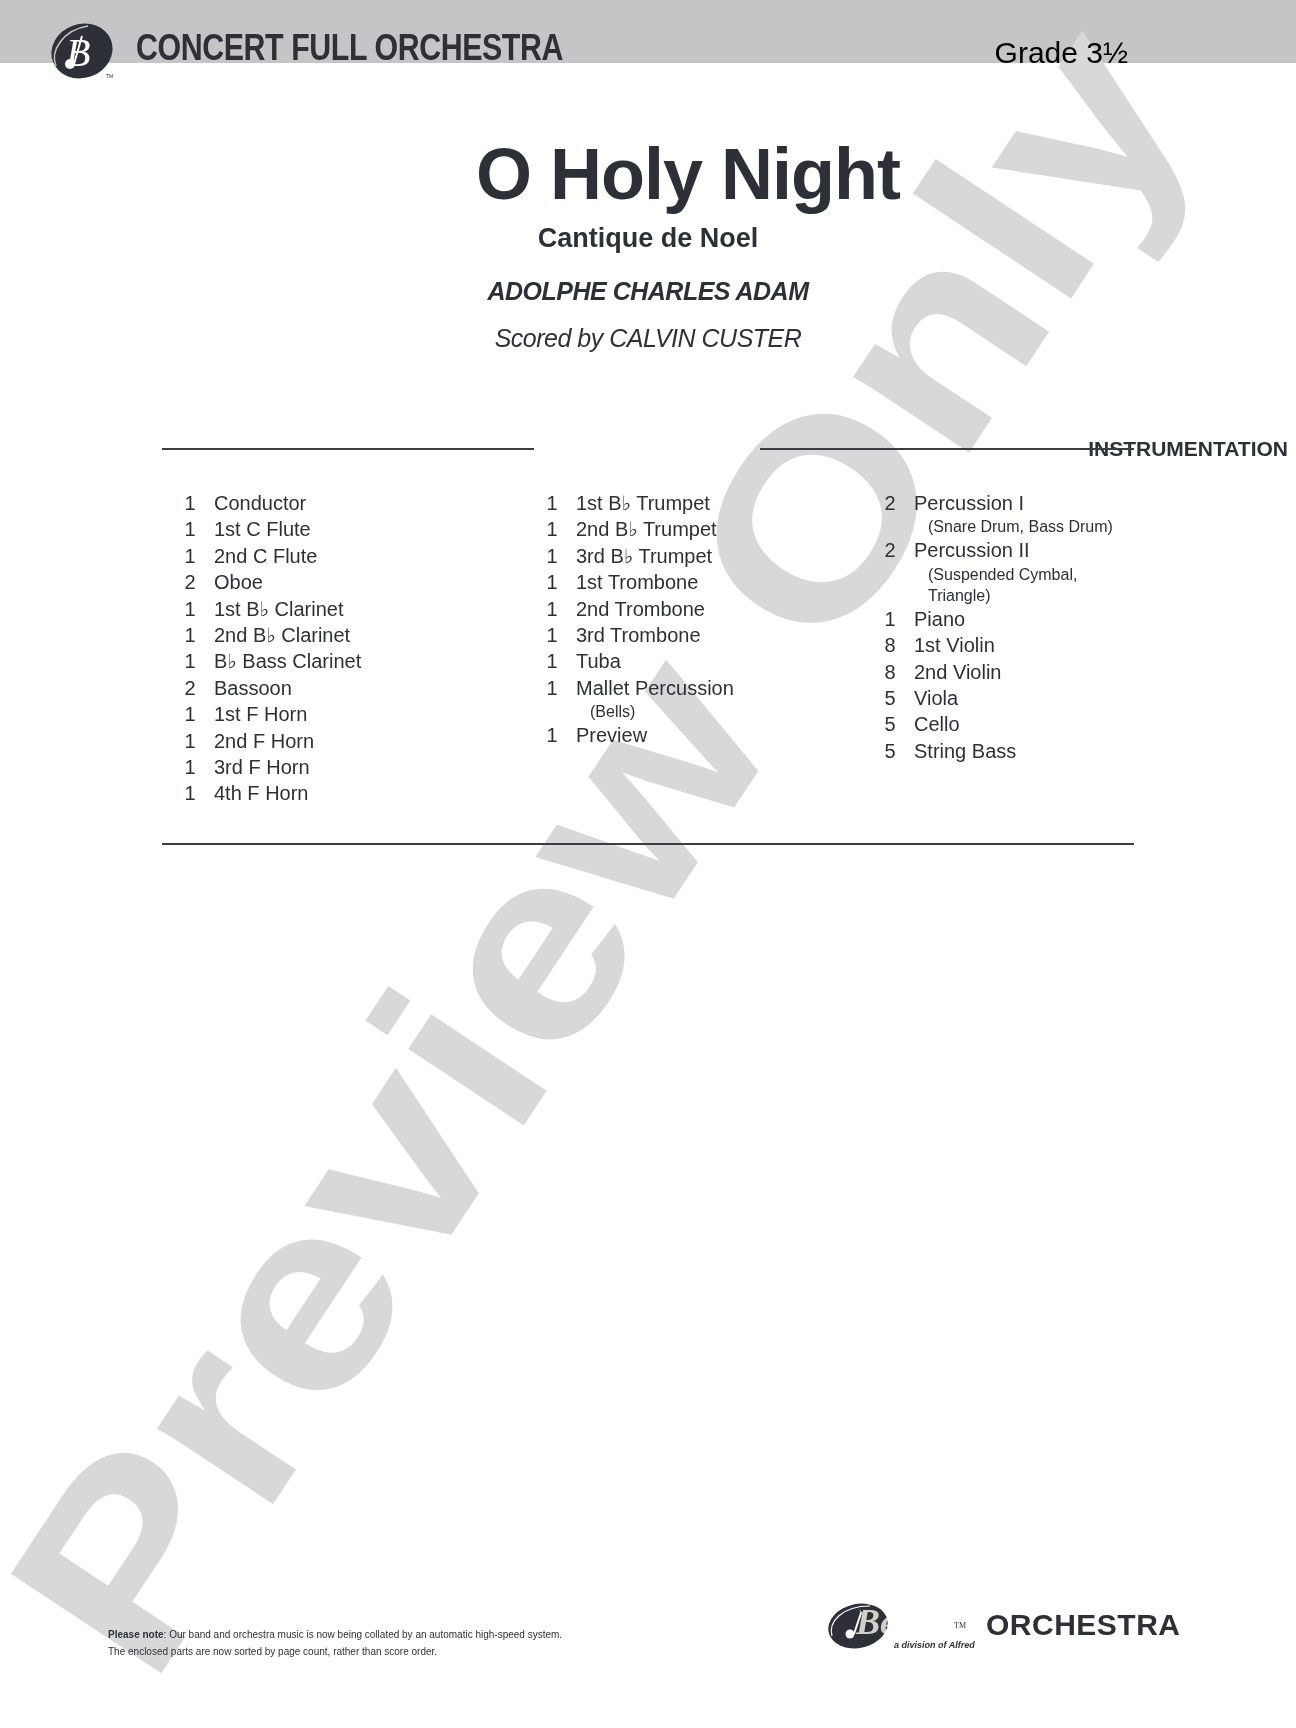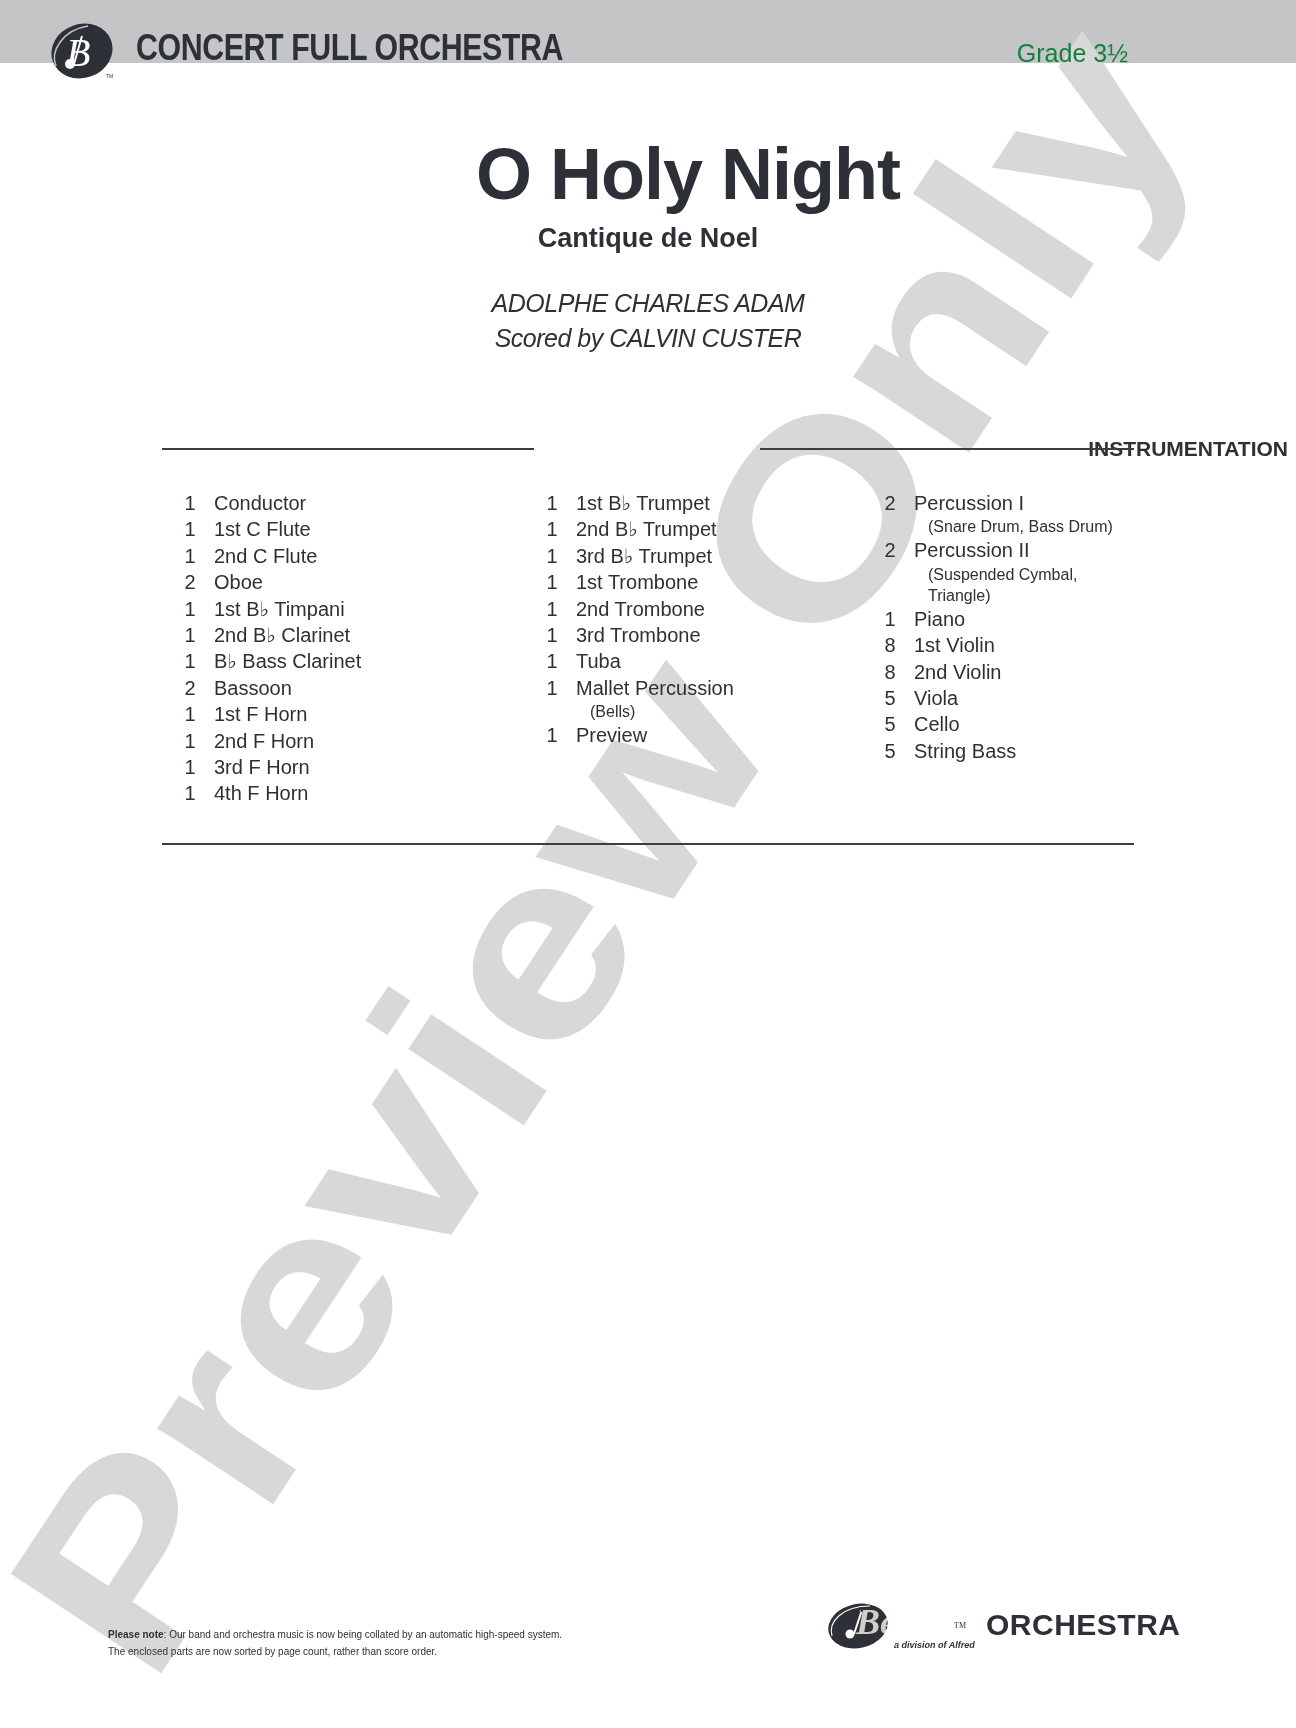--- a/index.html
+++ b/index.html
@@ -17,21 +17,21 @@
     }
     .header-title {
       position: absolute; left: 136px; top: 28px;
       font-family: "Liberation Sans", sans-serif; font-weight: bold;
       font-size: 37px; letter-spacing: -0.5px; color: #2d3037;
       transform: scaleX(0.82); transform-origin: left top; line-height: 40px;
       white-space: nowrap;
     }
     .grade {
       position: absolute; right: 168px; top: 38px;
-      font-size: 25px; color: #15803d; line-height: 30px; white-space: nowrap;
+      font-size: 30px; color: #000000; line-height: 30px; white-space: nowrap;
     }
     .watermark {
       position: absolute; left: 0; top: 0; width: 1296px; height: 1728px;
       pointer-events: none; z-index: 0;
     }
     .content { position: relative; z-index: 1; }
     .title {
       position: absolute; left: 0; width: 1296px; top: 132px; text-align: center;
       font-size: 72px; font-weight: bold; letter-spacing: -1px; line-height: 84px;
       color: #2d3037;
@@ -39,21 +39,21 @@
     }
     .subtitle {
       position: absolute; left: 0; width: 1296px; top: 222px; text-align: center;
       font-size: 27px; font-weight: bold; line-height: 32px; color: #2d3037;
     }
     .composer, .arranger {
       position: absolute; left: 0; width: 1296px; text-align: center;
       font-size: 25px; font-style: italic; line-height: 30px; color: #2d3037;
       letter-spacing: -0.5px;
     }
-    .composer { top: 288px; }
+    .composer { top: 276px; font-weight: bold; }
     .arranger { top: 323px; }
     .rule {
       position: absolute; height: 2px; background: #3a3d44;
     }
     .section-heading {
       position: absolute; top: 436px; left: 0; width: 1296px; text-align: right;
       font-size: 21px; font-weight: bold; line-height: 26px;
     }
     .section-heading span { background: transparent; padding: 0 8px; }
     .col { position: absolute; top: 490px; }
@@ -141,21 +141,21 @@
     <div class="row">
         <span class="qty">1</span>
         <span class="name">2nd C Flute</span>
       </div>
     <div class="row">
         <span class="qty">2</span>
         <span class="name">Oboe</span>
       </div>
     <div class="row">
         <span class="qty">1</span>
-        <span class="name">1st B♭ Timpani</span>
+        <span class="name">1st B♭ Clarinet</span>
       </div>
     <div class="row">
         <span class="qty">1</span>
         <span class="name">2nd B♭ Clarinet</span>
       </div>
     <div class="row">
         <span class="qty">1</span>
         <span class="name">B♭ Bass Clarinet</span>
       </div>
     <div class="row">

